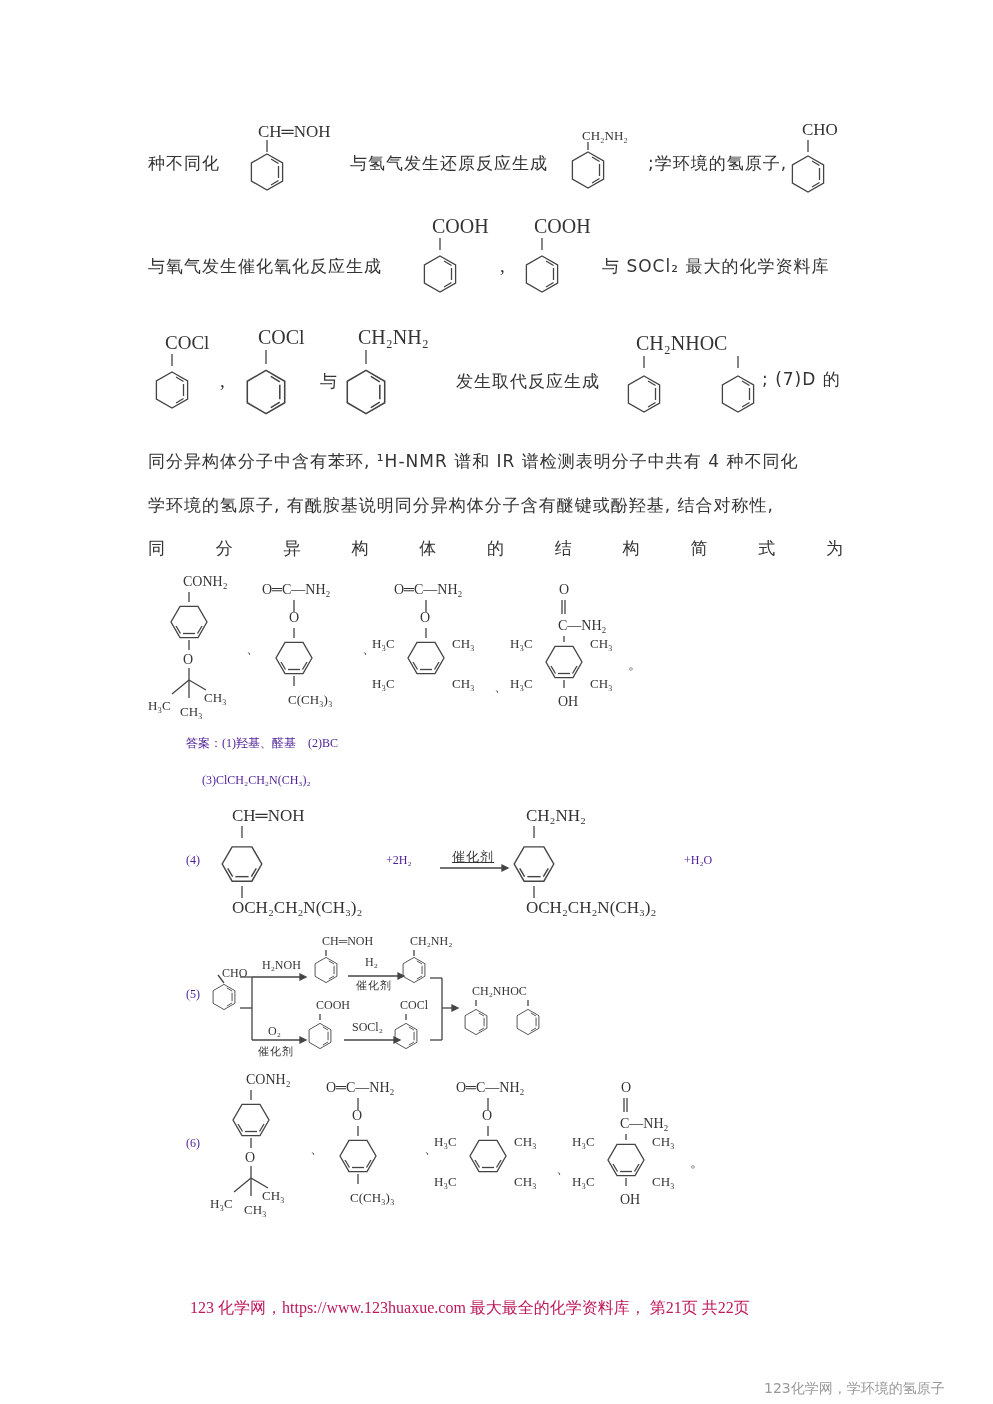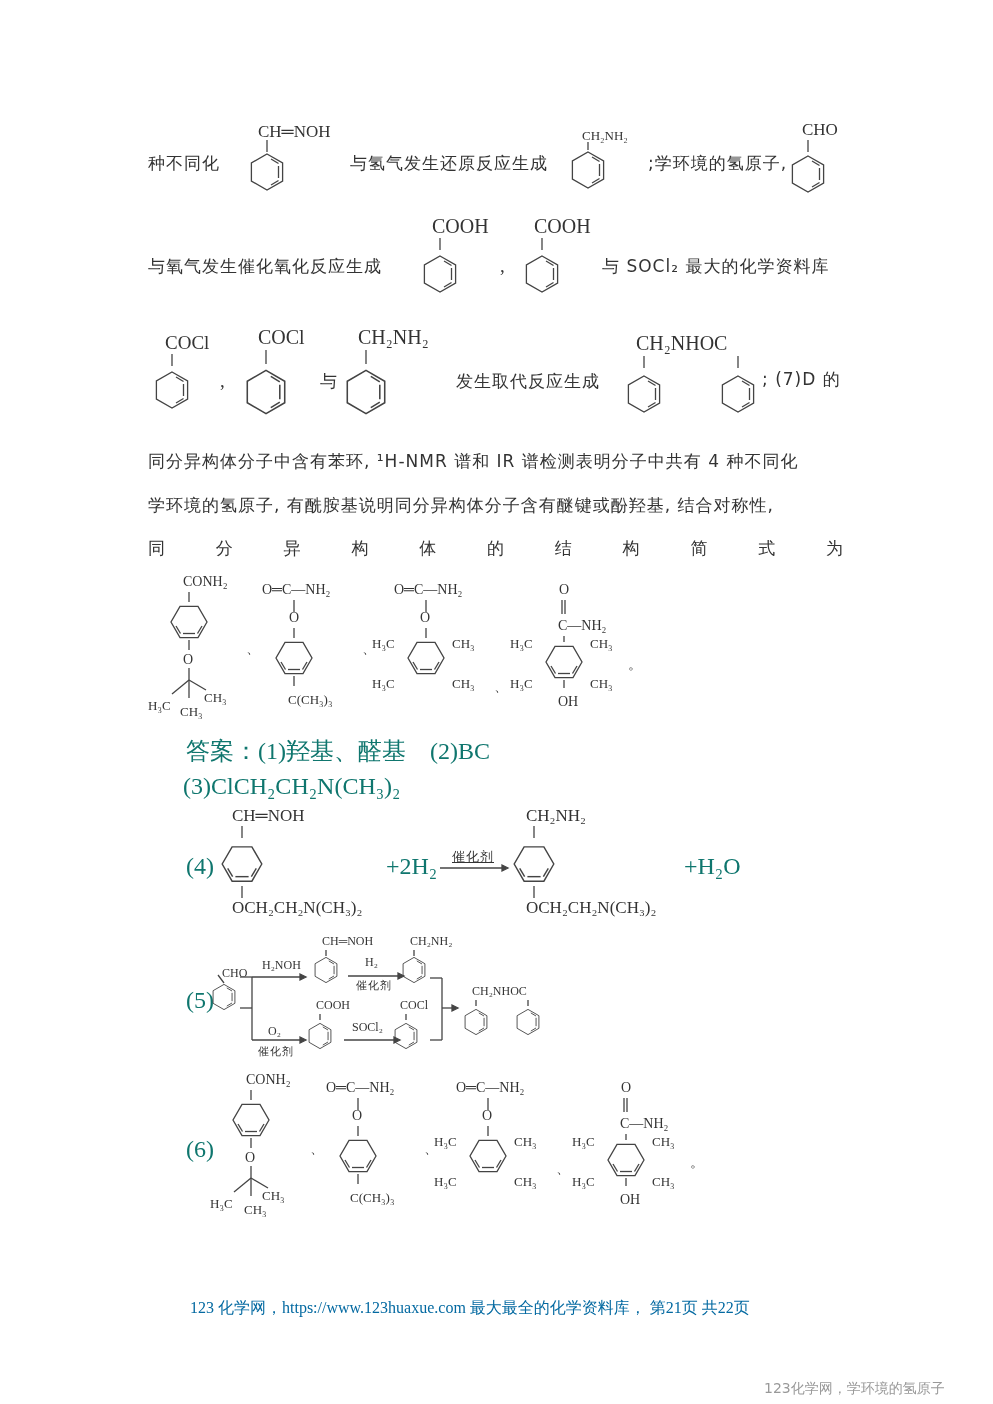--- a/index.html
+++ b/index.html
@@ -4,23 +4,23 @@
 <style>
   html,body{margin:0;padding:0;background:#fff;}
   body{width:993px;height:1404px;position:relative;overflow:hidden;
        font-family:"DejaVu Serif","Liberation Serif",serif;color:#222;}
   .abs{position:absolute;white-space:nowrap;}
   .cn{font-family:"DejaVu Sans","Liberation Sans",sans-serif;font-size:17px;letter-spacing:1px;color:#333;}
   .chem{font-family:"Liberation Serif","DejaVu Serif",serif;color:#333;} .f17{font-size:17px;} .f19{font-size:19px;} .f20{font-size:20px;}
   .f12{font-size:12px;} .f13{font-size:13px;} .f14{font-size:14px;}
   svg.ring{position:absolute;overflow:visible;}
   svg.ring *{stroke:#444;fill:none;stroke-width:1.3;}
-  .ans{font-family:"Liberation Serif","DejaVu Serif",serif;font-size:24px;color:#0f766e;}
+  .ans{font-family:"Liberation Serif","DejaVu Serif",serif;font-size:12px;color:#4c1d95;}
   .spread{display:flex;justify-content:space-between;width:696px;}
-  .footer{font-family:"Liberation Serif","DejaVu Serif",serif;font-size:16px;color:#0369a1;}
+  .footer{font-family:"Liberation Serif","DejaVu Serif",serif;font-size:16px;color:#be185d;}
   .wm{font-family:"DejaVu Sans","Liberation Sans",sans-serif;font-size:14px;color:#999;}
 </style>
 </head>
 <body>
 
 <svg width="0" height="0" style="position:absolute">
   <defs>
     <g id="benz">
       <polygon points="0,-18 15.6,-9 15.6,9 0,18 -15.6,9 -15.6,-9"></polygon>
       <line x1="4" y1="-13" x2="11.5" y2="-8.5"></line>
@@ -195,21 +195,21 @@
   </svg>
   <span class="abs chem f13" style="left:510px;top:636px">H₃C</span>
   <span class="abs chem f13" style="left:590px;top:636px">CH₃</span>
   <span class="abs chem f13" style="left:510px;top:676px">H₃C</span>
   <span class="abs chem f13" style="left:590px;top:676px">CH₃</span>
   <span class="abs chem f14" style="left:558px;top:694px">OH</span>
   <span class="abs chem f14" style="left:628px;top:656px">。</span>
 </div>
 
 <div class="abs ans" style="left:186px;top:735px">答案：(1)羟基、醛基　(2)BC</div>
-<div class="abs ans" style="left:183px;top:773px">(3)ClCH₂CH₂N(CH₃)₂</div>
+<div class="abs ans" style="left:202px;top:773px">(3)ClCH₂CH₂N(CH₃)₂</div>
 
 <div>
   <span class="abs ans" style="left:186px;top:853px">(4)</span>
   <span class="abs chem f17" style="left:232px;top:806px">CH═NOH</span>
   <svg class="ring" style="left:222px;top:826px" width="44" height="76">
       <line x1="20" y1="0" x2="20" y2="12"></line>
       <g transform="translate(20,38) rotate(90) scale(1.1)">
         <use href="#benz"></use>
       </g>
       <line x1="20" y1="60" x2="20" y2="72"></line>

